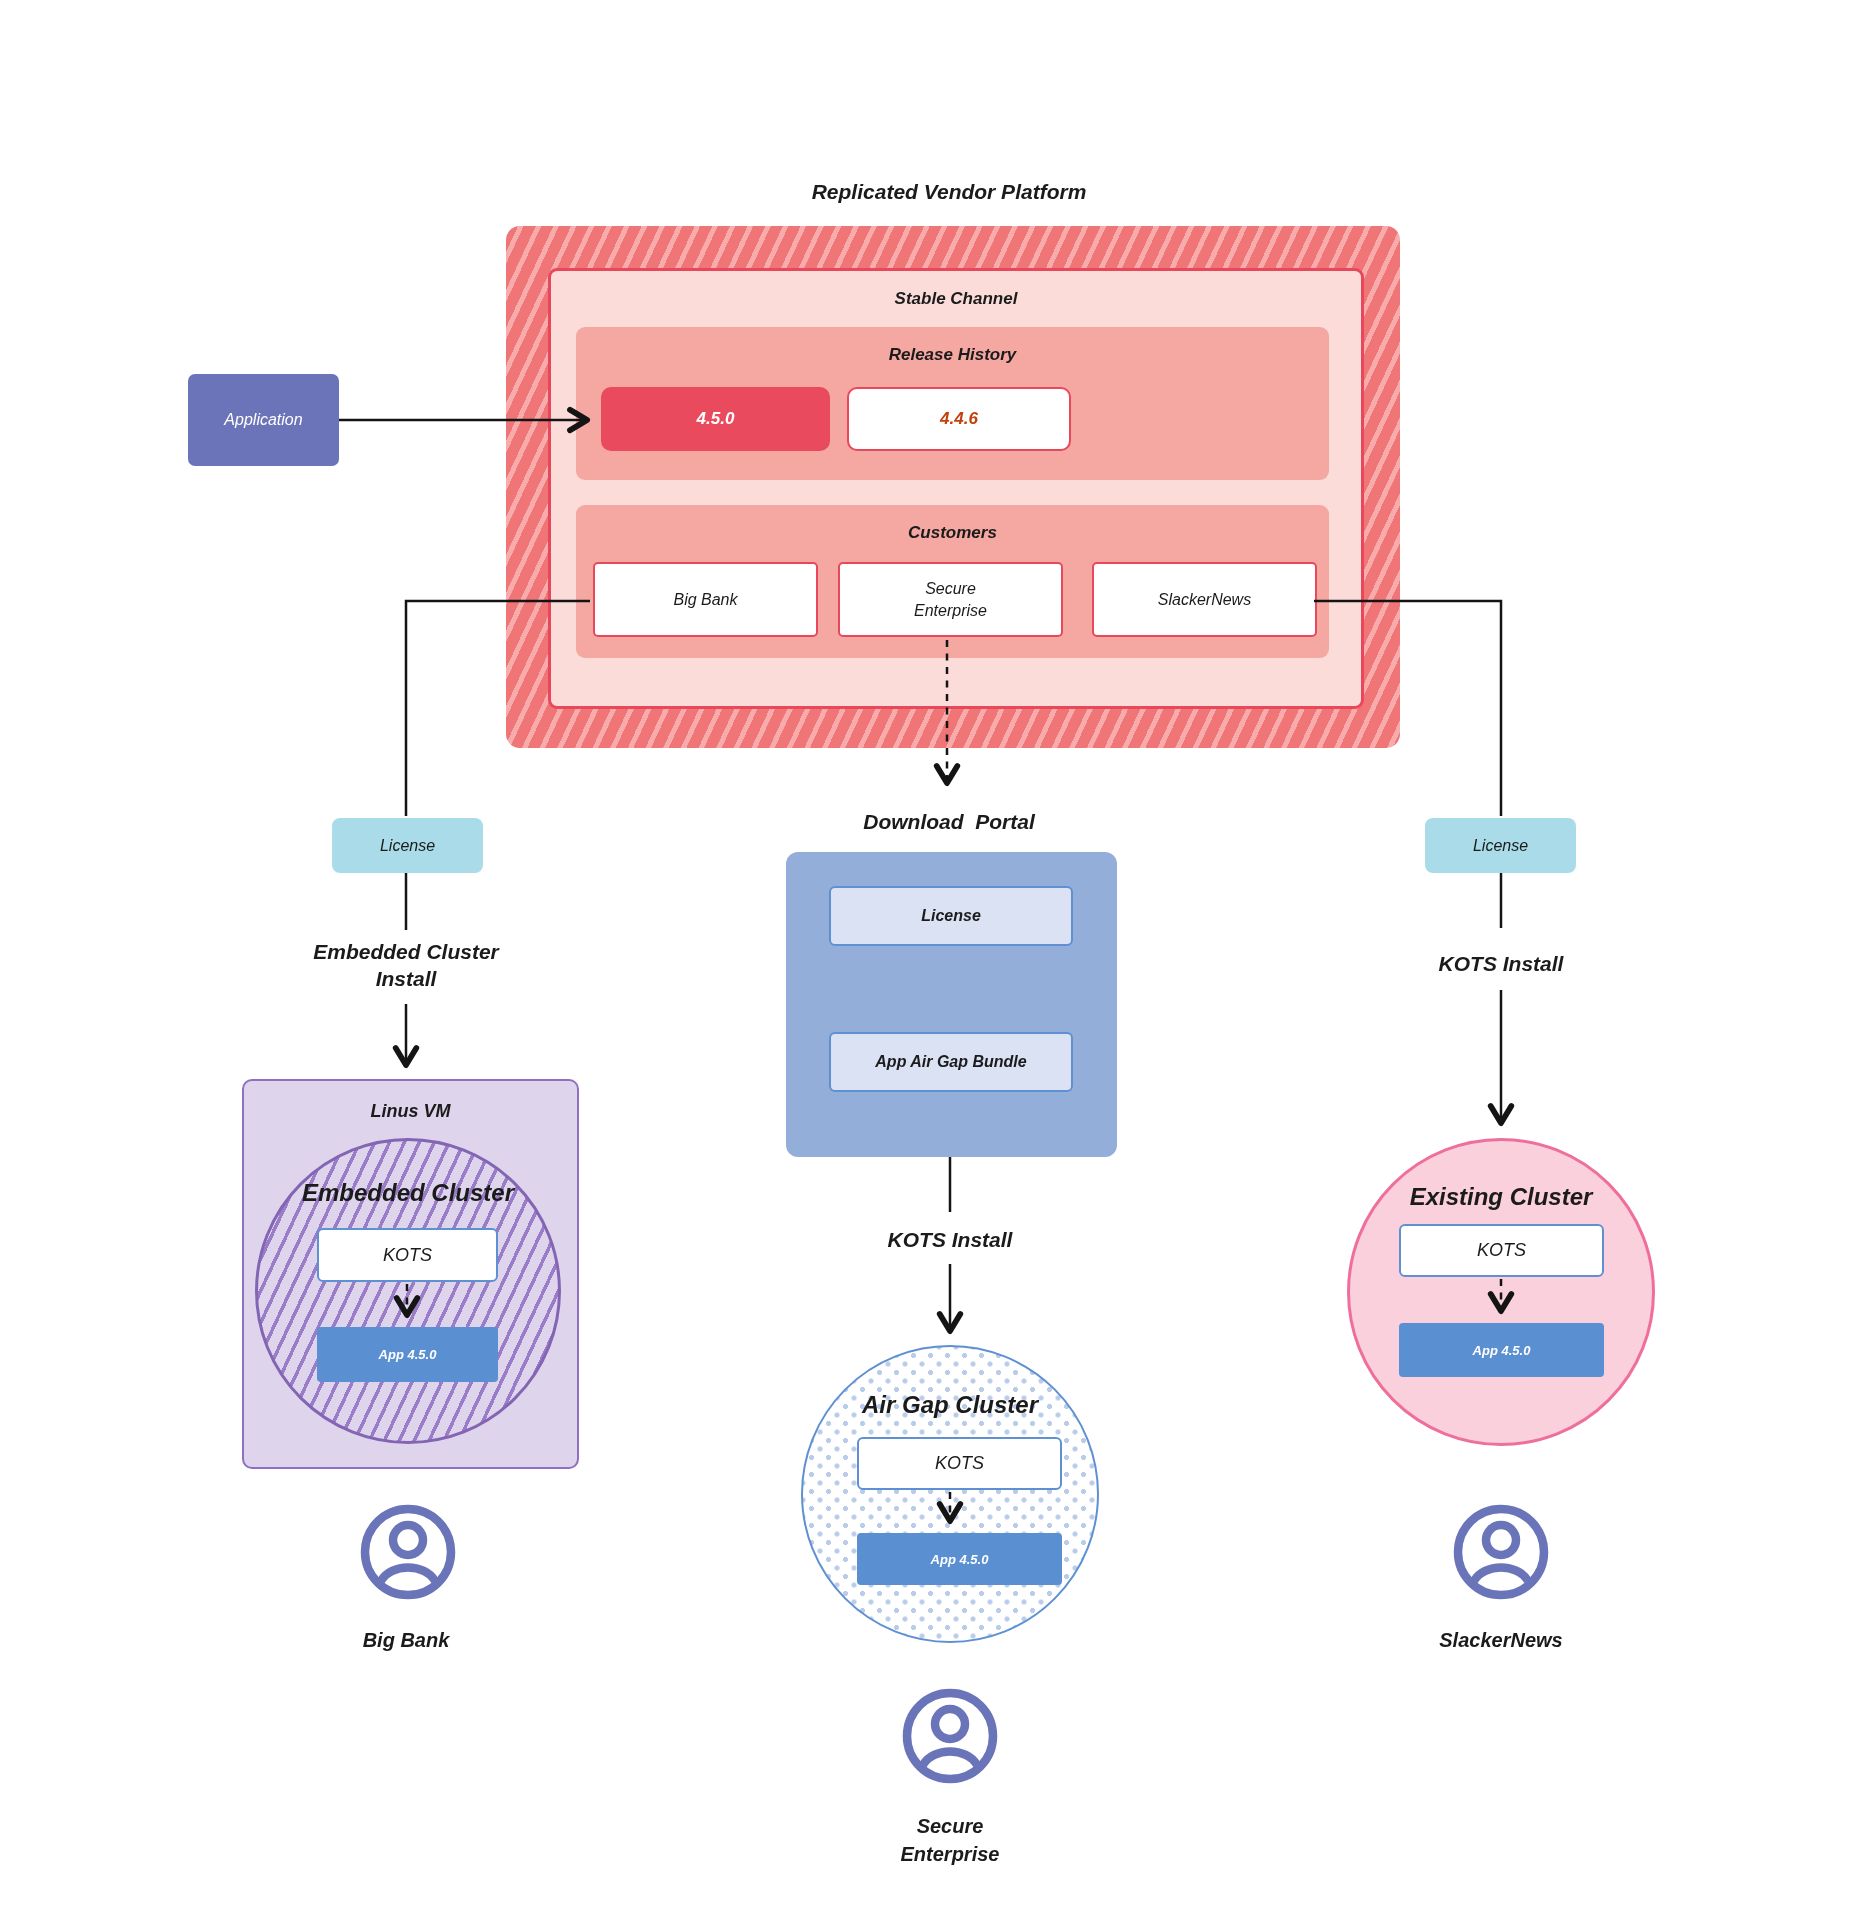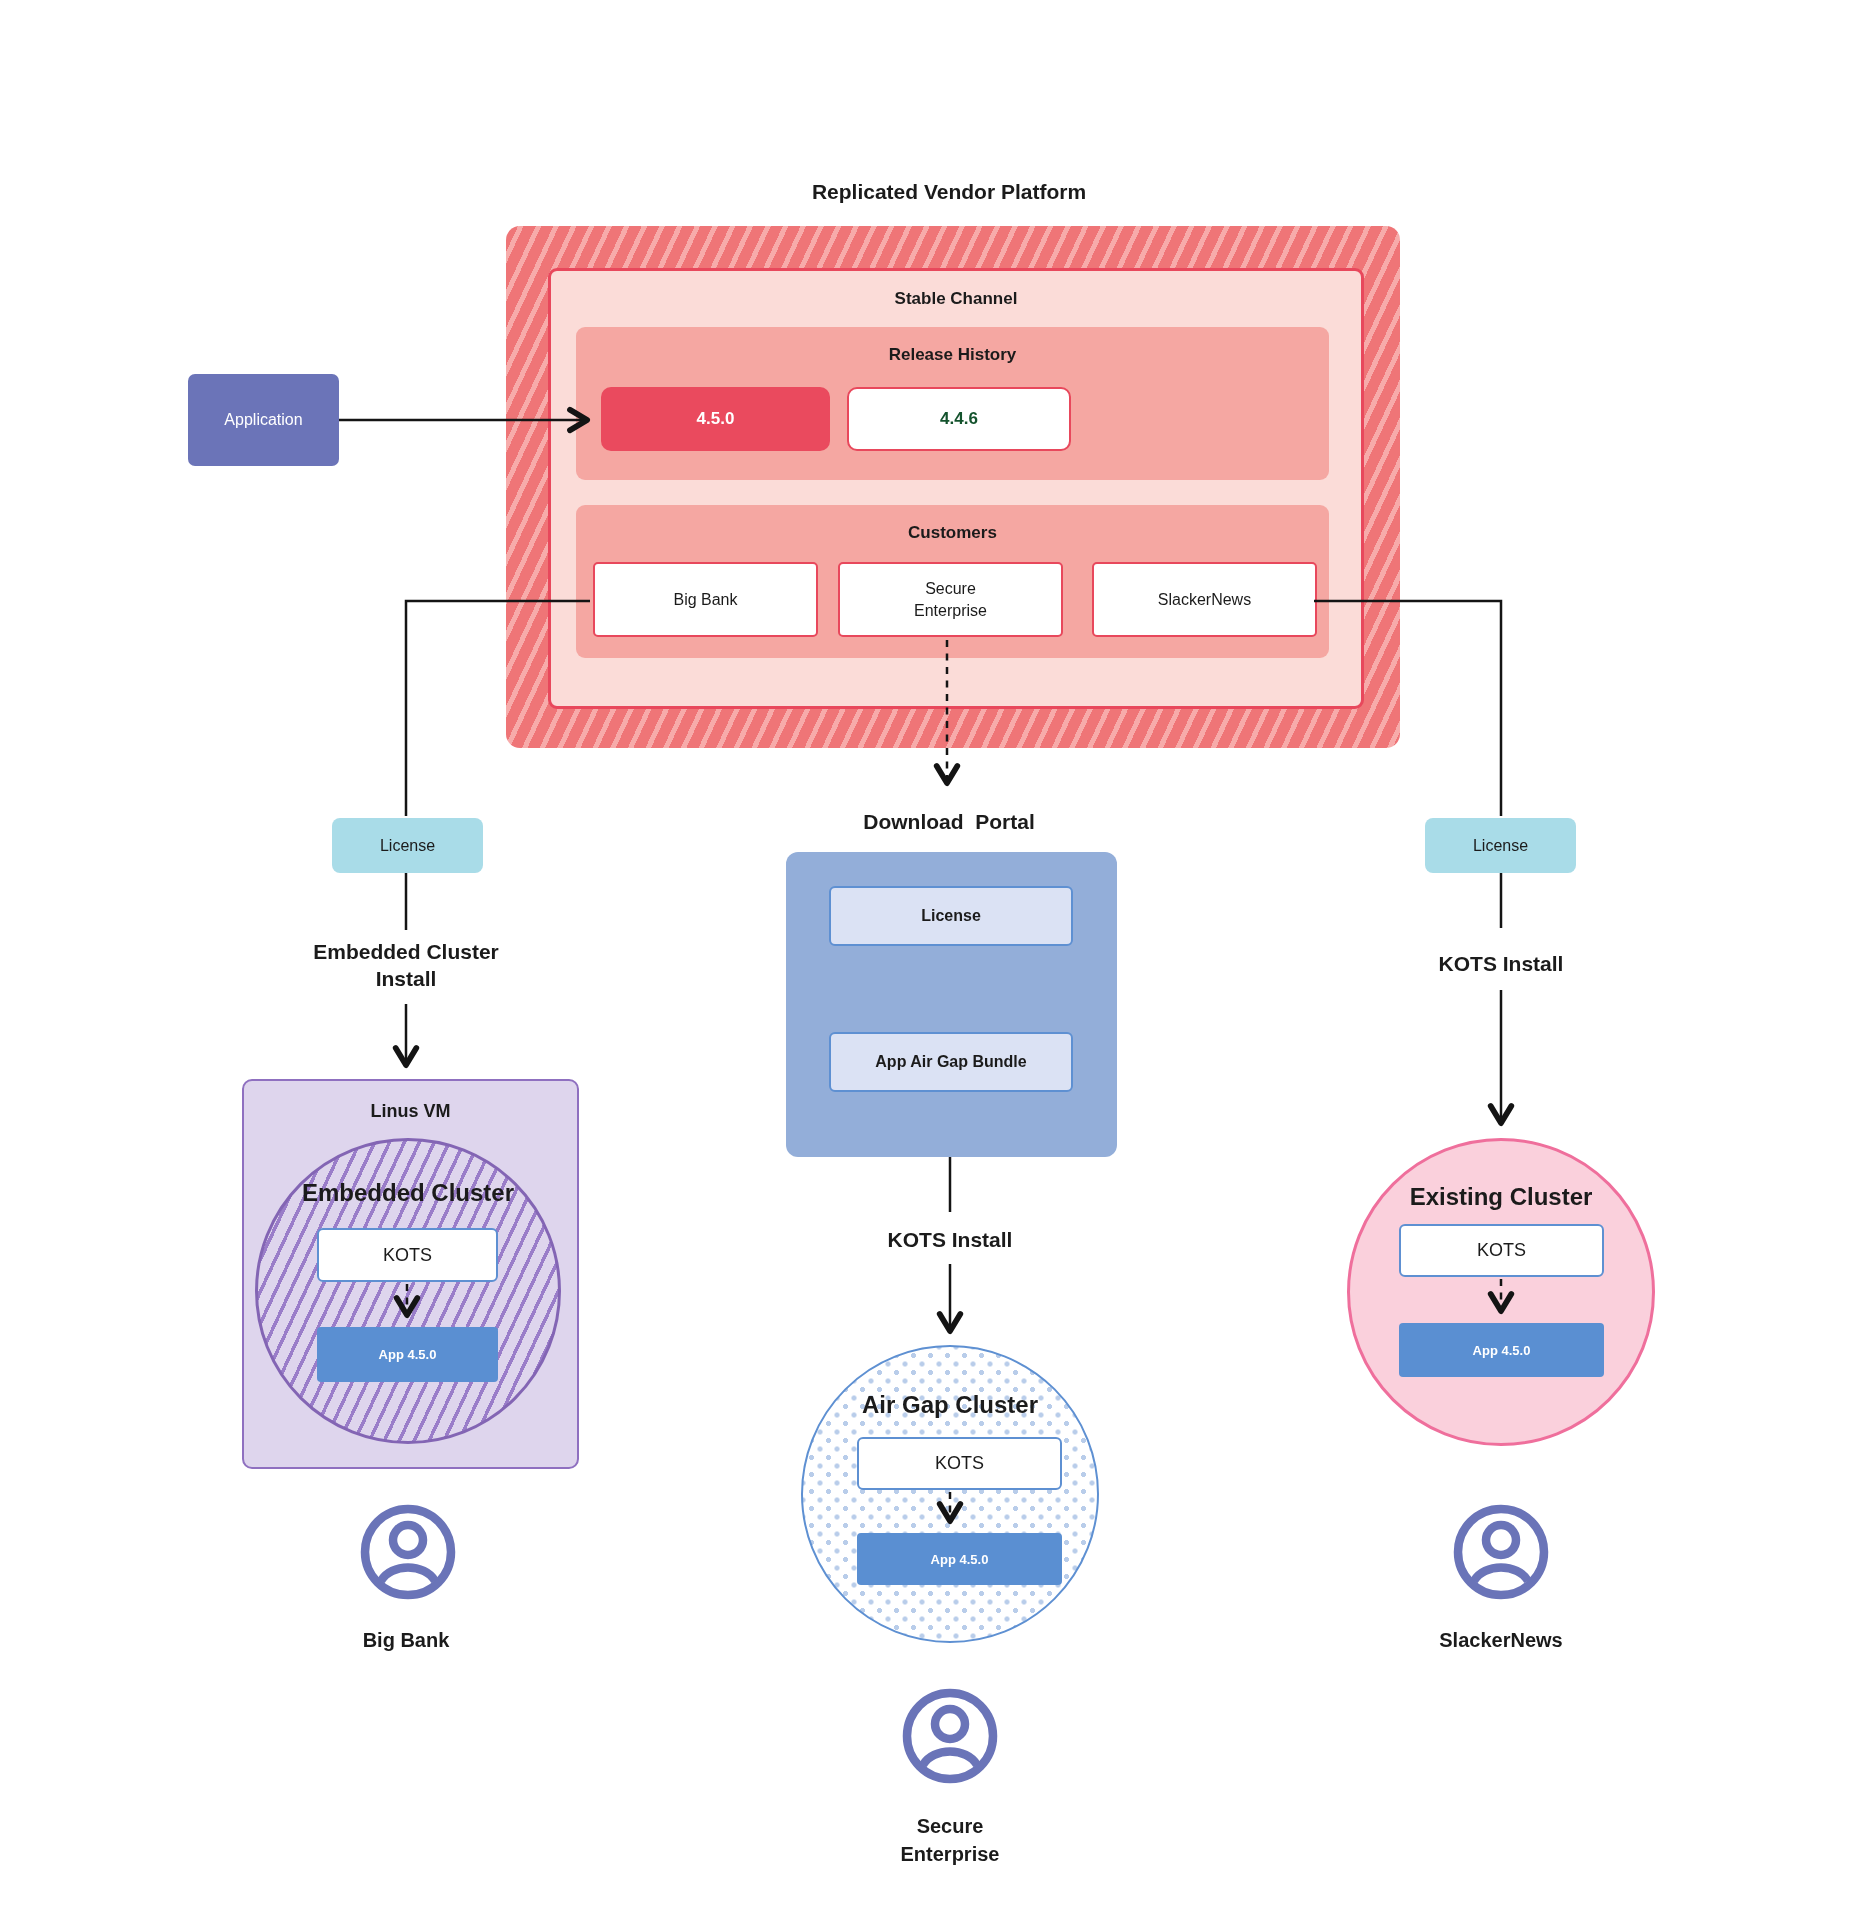--- a/index.html
+++ b/index.html
@@ -1,40 +1,40 @@
 <!DOCTYPE html>
 <html><head>
 <meta charset="utf-8">
 <style>
   html,body{margin:0;padding:0;background:#fff;}
   #canvas{
     position:relative;width:1851px;height:1927px;background:#fff;overflow:hidden;
     font-family:"Liberation Sans",sans-serif;color:#1b1b1b;
   }
-  .abs{position:absolute;}
+  .abs{position:absolute;font-style:italic;}
   .box{box-sizing:border-box;display:flex;align-items:center;justify-content:center;text-align:center;}
   .ctitle{position:absolute;left:0;right:0;text-align:center;}
 
   
   .hatch-red{
     left:506px;top:226px;width:894px;height:522px;border-radius:14px;
     background:repeating-linear-gradient(115deg,#ef7577 0 11px,#f7abaa 11px 16px);
   }
   .stable{
     left:548px;top:268px;width:810px;height:435px;border-radius:9px;
     background:#fbdcd8;border:3px solid #e8485c;
   }
   .stable-label{top:18px;font-size:17px;font-weight:600;}
   .salmon{position:absolute;left:25px;width:753px;height:153px;border-radius:9px;background:#f5a7a2;}
   .release{top:56px;}
   .customers{top:234px;}
   .salmon .ctitle{top:18px;font-size:17px;font-weight:600;}
   .ver{position:absolute;top:60px;height:64px;border-radius:10px;font-size:17px;font-weight:600;}
   .ver-hot{left:25px;width:229px;background:#ea4a5e;color:#fff;}
-  .ver-old{left:271px;width:224px;background:#fff;border:2.5px solid #e8485c;color:#14532d;}
+  .ver-old{left:271px;width:224px;background:#fff;border:2.5px solid #e8485c;color:#c2410c;}
   .cust{position:absolute;top:57px;height:75px;width:225px;background:#fff;border:2px solid #e8485c;
         border-radius:5px;font-size:16px;font-weight:500;line-height:1.35;}
   .cust .inner{max-width:120px;}
 
   
   .application{left:188px;top:374px;width:151px;height:92px;border-radius:7px;
     background:#6b74b8;color:#ffffff;font-size:16px;font-weight:500;}
 
   
   svg.connectors{position:absolute;left:0;top:0;z-index:5;}

